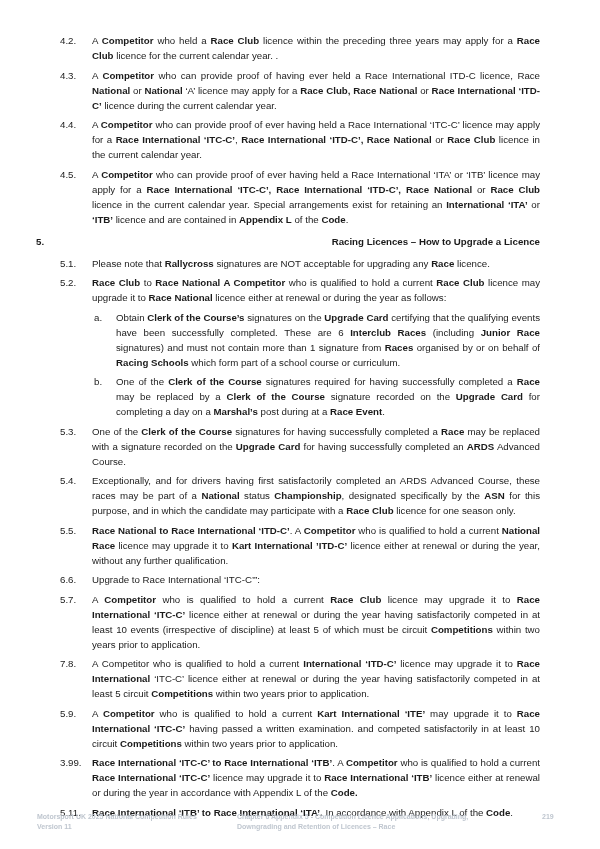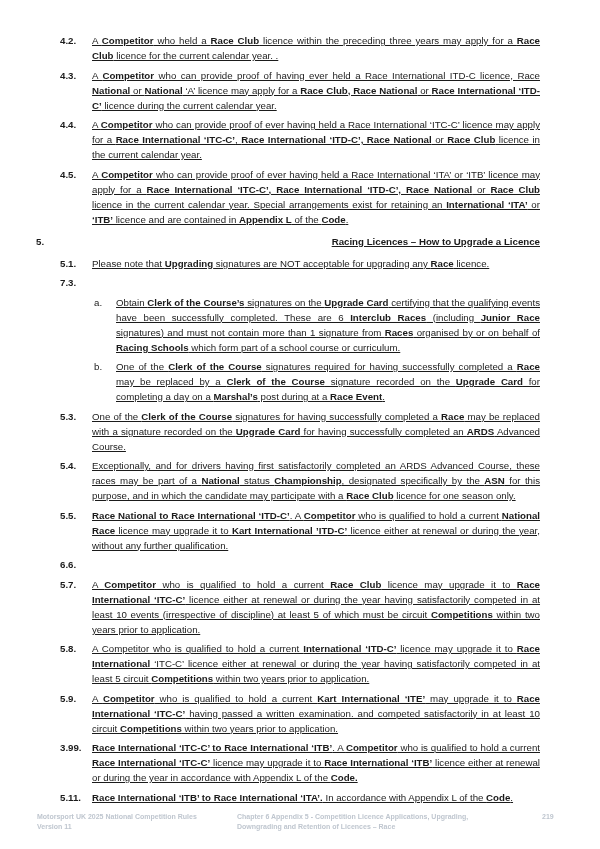--- a/index.html
+++ b/index.html
@@ -15,23 +15,23 @@
     color:var(--body-color,#1b1b1b);
     overflow:hidden;
   }
   .content {
     position:absolute;
     top:33px; left:36px;
     width:504px;
   }
   .para { display:flex; margin-bottom:4.5px; }
   .para .num { flex:0 0 auto; }
-  .para .txt { flex:1 1 auto; text-align:justify;text-decoration:underline; }
+  .para .txt { flex:1 1 auto; text-align:justify; }
   .para.item { padding-left:24px; }
-  .para.item .num { width:32px;font-weight:bold; }
+  .para.item .num { width:32px; }
   .para.sub { padding-left:58px; }
   .para.sub .num { width:22px; }
   .para.section { font-weight:bold; margin-top:7px; margin-bottom:7px; }
   .para.section .num { width:24px; }
   .para.section .txt { text-align:right; }
   b { font-weight:bold; }
   .footer {
     position:absolute;
     top:812px; left:0; width:600px;
     font-size:7px; line-height:10px;
@@ -62,24 +62,25 @@
       <div class="para item">
         <span class="num">4.5.</span>
         <span class="txt">A <b>Competitor</b> who can provide proof of ever having held a Race International ‘ITA’ or ‘ITB’ licence may apply for a <b>Race International ‘ITC-C’, Race International ‘ITD-C’, Race National</b> or <b>Race Club</b> licence in the current calendar year. Special arrangements exist for retaining an <b>International ‘ITA’</b> or <b>‘ITB’</b> licence and are contained in <b>Appendix L</b> of the <b>Code</b>.</span>
       </div>
       <div class="para section">
         <span class="num">5.</span>
         <span class="txt"><b>Racing Licences – How to Upgrade a Licence</b></span>
       </div>
       <div class="para item">
         <span class="num">5.1.</span>
-        <span class="txt">Please note that <b>Upgrading</b> signatures are NOT acceptable for upgrading any <b>Race</b> licence.</span>
+        <span class="txt">Please note that <b>Rallycross</b> signatures are NOT acceptable for upgrading any <b>Race</b> licence.</span>
       </div>
       <div class="para item">
-        <span class="num">7.3.</span>
+        <span class="num">5.2.</span>
+        <span class="txt"><b>Race Club</b> to <b>Race National A Competitor</b> who is qualified to hold a current <b>Race Club</b> licence may upgrade it to <b>Race National</b> licence either at renewal or during the year as follows:</span>
       </div>
       <div class="para sub">
         <span class="num">a.</span>
         <span class="txt">Obtain <b>Clerk of the Course’s</b> signatures on the <b>Upgrade Card</b> certifying that the qualifying events have been successfully completed. These are 6 <b>Interclub Races</b> (including <b>Junior Race</b> signatures) and must not contain more than 1 signature from <b>Races</b> organised by or on behalf of <b>Racing Schools</b> which form part of a school course or curriculum.</span>
       </div>
       <div class="para sub">
         <span class="num">b.</span>
         <span class="txt">One of the <b>Clerk of the Course</b> signatures required for having successfully completed a <b>Race</b> may be replaced by a <b>Clerk of the Course</b> signature recorded on the <b>Upgrade Card</b> for completing a day on a <b>Marshal’s</b> post during at a <b>Race Event</b>.</span>
       </div>
       <div class="para item">
@@ -89,27 +90,28 @@
       <div class="para item">
         <span class="num">5.4.</span>
         <span class="txt">Exceptionally, and for drivers having first satisfactorily completed an ARDS Advanced Course, these races may be part of a <b>National</b> status <b>Championship</b>, designated specifically by the <b>ASN</b> for this purpose, and in which the candidate may participate with a <b>Race Club</b> licence for one season only.</span>
       </div>
       <div class="para item">
         <span class="num">5.5.</span>
         <span class="txt"><b>Race National to Race International ‘ITD-C’</b>. A <b>Competitor</b> who is qualified to hold a current <b>National Race</b> licence may upgrade it to <b>Kart International ’ITD-C’</b> licence either at renewal or during the year, without any further qualification.</span>
       </div>
       <div class="para item">
         <span class="num">6.6.</span>
+        <span class="txt">Upgrade to Race International ‘ITC-C’”:</span>
       </div>
       <div class="para item">
         <span class="num">5.7.</span>
         <span class="txt">A <b>Competitor</b> who is qualified to hold a current <b>Race Club</b> licence may upgrade it to <b>Race International ‘ITC-C’</b> licence either at renewal or during the year having satisfactorily competed in at least 10 events (irrespective of discipline) at least 5 of which must be circuit <b>Competitions</b> within two years prior to application.</span>
       </div>
       <div class="para item">
-        <span class="num">5.8.</span>
+        <span class="num">7.8.</span>
         <span class="txt">A Competitor who is qualified to hold a current <b>International ‘ITD-C’</b> licence may upgrade it to <b>Race International</b> ‘ITC-C’ licence either at renewal or during the year having satisfactorily competed in at least 5 circuit <b>Competitions</b> within two years prior to application.</span>
       </div>
       <div class="para item">
         <span class="num">5.9.</span>
         <span class="txt">A <b>Competitor</b> who is qualified to hold a current <b>Kart International ‘ITE’</b> may upgrade it to <b>Race International ‘ITC-C’</b> having passed a written examination. and competed satisfactorily in at least 10 circuit <b>Competitions</b> within two years prior to application.</span>
       </div>
       <div class="para item">
         <span class="num">3.99.</span>
         <span class="txt"><b>Race International ‘ITC-C’ to Race International ‘ITB’</b>. A <b>Competitor</b> who is qualified to hold a current <b>Race International ‘ITC-C’</b> licence may upgrade it to <b>Race International ‘ITB’</b> licence either at renewal or during the year in accordance with Appendix L of the <b>Code.</b></span>
       </div>

